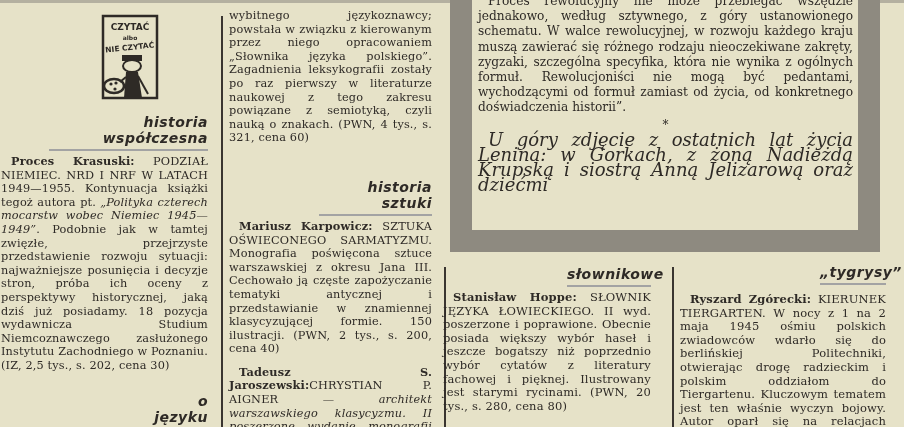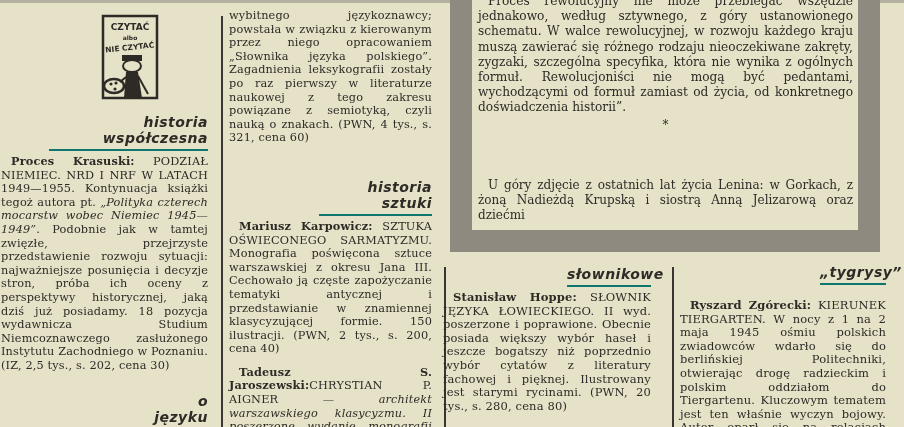--- a/index.html
+++ b/index.html
@@ -12,36 +12,36 @@
   .topline { position: absolute; left: 0; top: 0; width: 904px; height: 3px; background: #b4b0a0; }
   .vrule { position: absolute; width: 2px; background: #3a3530; }
   .col { position: absolute; font-size: 11.3px; line-height: 13.6px; text-align: justify; letter-spacing: 0.15px; }
   .col p { margin: 0; text-indent: 10px; }
   .author { font-weight: bold; }
   .title { text-transform: uppercase; }
   .it { font-style: italic; }
   .heading {
     font-family: "DejaVu Sans", sans-serif; font-weight: bold; font-style: italic;
     font-size: 14px; line-height: 16px; text-align: right;
-    padding-bottom: 3px; border-bottom: 2px solid #0f766e; margin-bottom: 4px;
+    padding-bottom: 3px; border-bottom: 2px solid #a3a3a3; margin-bottom: 4px;
     letter-spacing: 0.5px;
   }
   .logo { position: absolute; left: 100px; top: 14px; width: 60px; height: 88px; }
   .frame {
     position: absolute; left: 450px; top: 0; width: 430px; height: 252px;
     background: #8e8a80;
   }
   .frame-inner {
     position: absolute; left: 472px; top: 0; width: 386px; height: 230px;
     background: #e6e2c8;
   }
   .quote { position: absolute; left: 478px; top: -6px; width: 375px; font-size: 12.2px; line-height: 15.2px; text-align: justify; }
   .quote p { margin: 0; text-indent: 10px; }
   .star { text-align: center; font-size: 12px; line-height: 14px; margin-top: 2px; }
-  .caption { font-size: 12px; line-height: 15.2px; text-indent: 10px; text-align: justify; margin-top: 46px; }
+  .caption { font-style: italic; font-size: 18px; line-height: 15.2px; text-indent: 10px; text-align: justify; }
 </style>
 </head>
 <body>
 
 <div class="topline"></div>
 
 <div class="vrule" style="left:221px; top:16px; height:411px;"></div>
 <div class="vrule" style="left:444px; top:267px; height:160px;"></div>
 <div class="vrule" style="left:672px; top:267px; height:160px;"></div>
 
@@ -95,18 +95,18 @@
 
 <div class="col" style="left:443px; top:266px; width:208px; font-size:11.5px;">
   <div class="heading" style="margin-left:124px;">słownikowe</div>
   <p>
     <span class="author">Stanisław Hoppe:</span>
     <span class="title">SŁOWNIK JĘZYKA ŁOWIECKIEGO.</span><span> II wyd. poszerzone i poprawione. Obecnie posiada większy wybór haseł i jeszcze bogatszy niż poprzednio wybór cytatów z literatury fachowej i pięknej. Ilustrowany jest starymi rycinami. (PWN, 20 tys., s. 280, cena 80)</span>
   </p>
 </div>
 
 <div class="col" style="left:680px; top:264px; width:206px; font-size:11.5px;">
-  <div class="heading" style="margin-left:140px; margin-bottom:14px;">„tygrysy”</div>
+  <div class="heading" style="margin-left:140px; margin-bottom:8px;">„tygrysy”</div>
   <p>
     <span class="author">Ryszard Zgórecki:</span>
     <span class="title">KIERUNEK TIERGARTEN.</span><span> W nocy z 1 na 2 maja 1945 ośmiu polskich zwiadowców wdarło się do berlińskiej Politechniki, otwierając drogę radzieckim i polskim oddziałom do Tiergartenu. Kluczowym tematem jest ten właśnie wyczyn bojowy. Autor oparł się na relacjach uczestników. (Wyd. MON, 210 tys., s. 134, cena 5)</span>
   </p>
 </div>
 
 </body></html>

